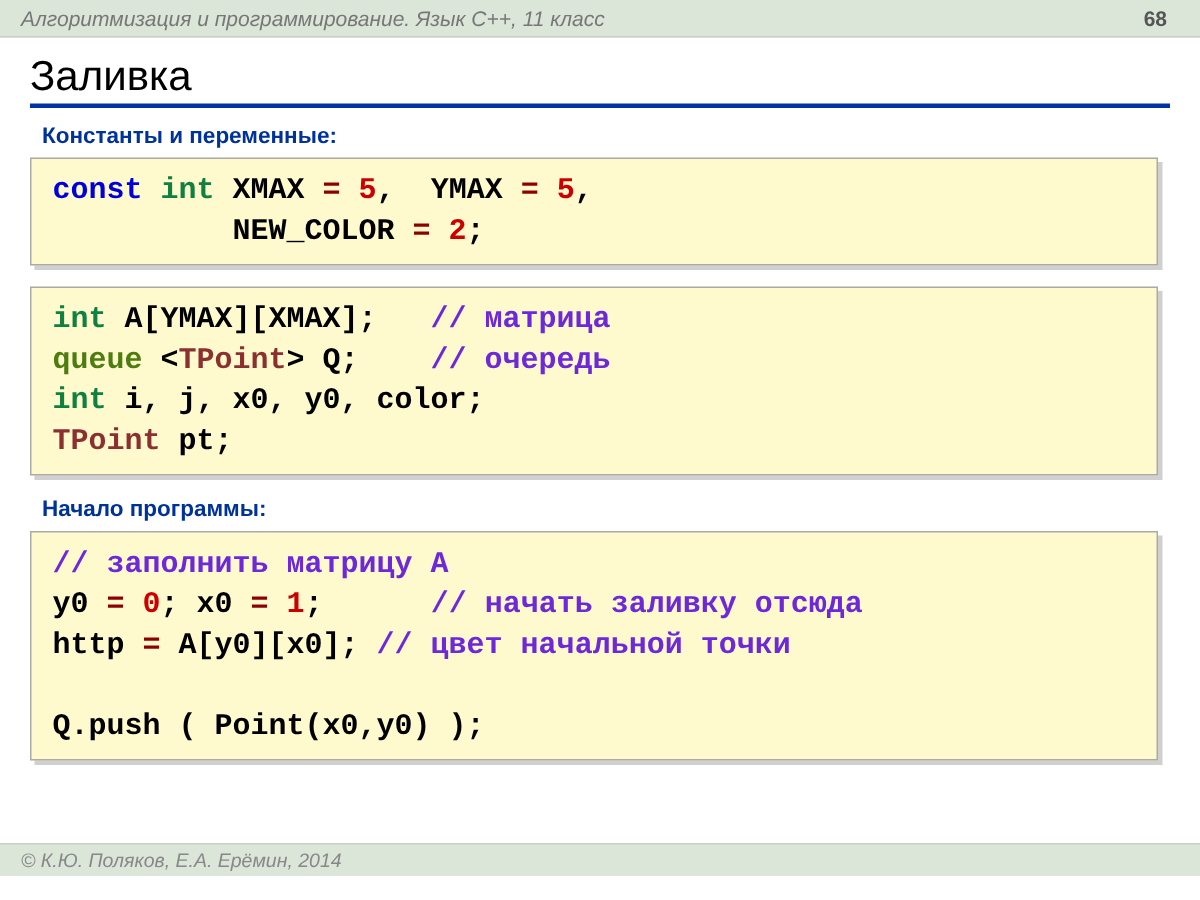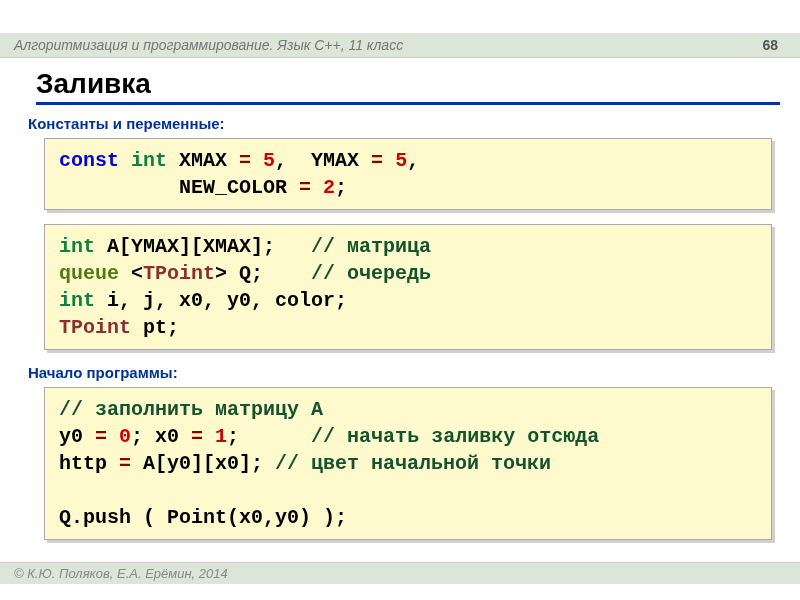--- a/index.html
+++ b/index.html
@@ -11,71 +11,69 @@
     position: relative;
     overflow: hidden;
   }
   .header-bar {
     background: #dbe6d9;
     padding: 4px 14px;
     display: flex;
     justify-content: space-between;
     align-items: center;
     border-bottom: 1px solid #ccc;
-    margin-top: 33px;
   }
   .header-title {
     color: #777;
     font-size: 14px;
     font-style: italic;
   }
   .page-num {
     color: #555;
     font-size: 14px;
     font-weight: bold;
     padding-right: 8px;
   }
   .content {
     padding: 10px 20px 0 20px;
   }
   .main-title {
     color: #000;
     font-size: 28px;
-    font-weight: bold;
+    font-weight: normal;
     border-bottom: 3px solid #0033aa;
     padding-bottom: 2px;
     margin-bottom: 10px;
-    margin-left: 16px;
   }
   .section-label {
     color: #003399;
     font-size: 15px;
     font-weight: bold;
     margin-bottom: 6px;
     padding-left: 8px;
   }
   .code-box {
     background: #fffacd;
     border: 1px solid #aaa;
     box-shadow: 3px 3px 0 #d0d0d0;
     padding: 8px 14px;
-    margin: 0 8px 14px 24px;
+    margin: 0 8px 14px 0;
     font-family: "Courier New", monospace;
     font-size: 20px;
     font-weight: bold;
     line-height: 1.35;
     white-space: pre;
     color: #000;
   }
   .kw-const { color: #0000dd; }
   .kw-type  { color: #108040; }
   .kw-queue { color: #4d7c0f; }
   .kw-tpoint{ color: #8b3030; }
   .num      { color: #cc0000; }
-  .comment  { color: #14532d; }
+  .comment  { color: #6d28d9; }
   .op       { color: #8b0000; }
   .angle    { color: #000; }
   .normal   { color: #000; }
   .footer {
     position: absolute;
     left: 0; right: 0; bottom: 16px;
     background: #dbe6d9;
     padding: 3px 14px;
     display: flex;
     justify-content: space-between;

